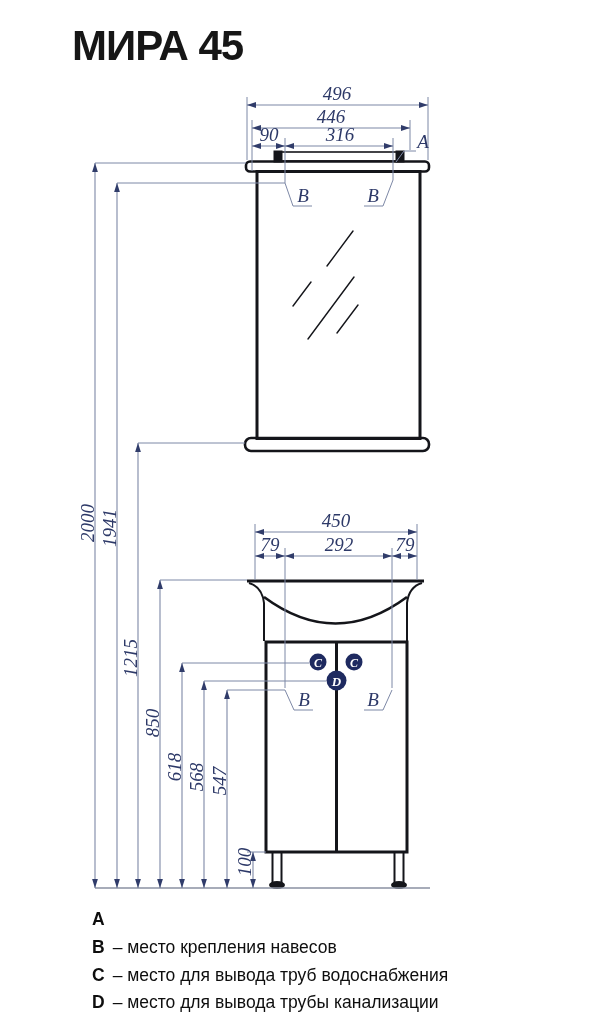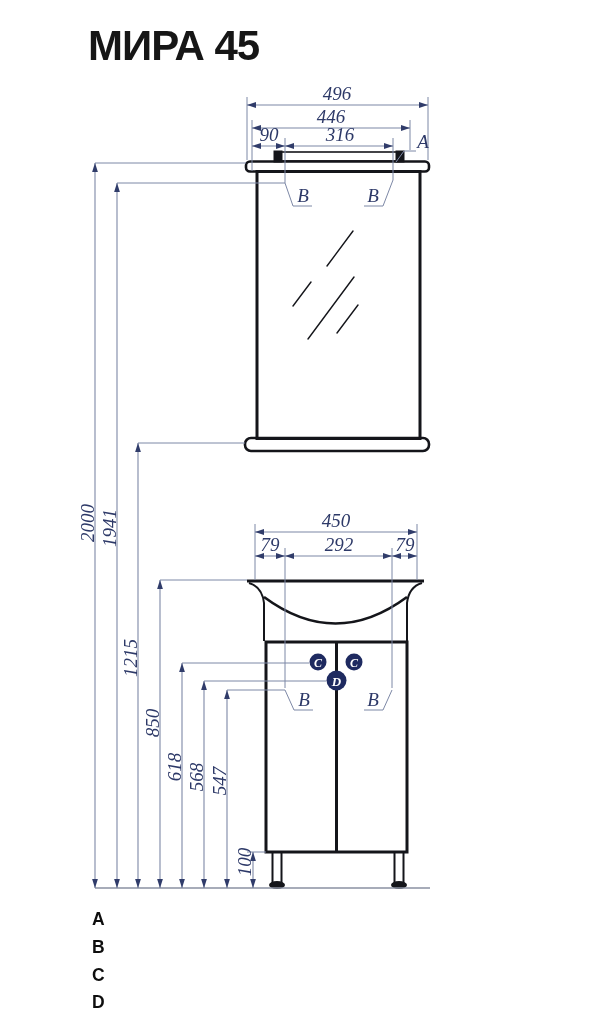--- a/index.html
+++ b/index.html
@@ -1,18 +1,18 @@
 <!DOCTYPE html>
 <html><head>
 <meta charset="utf-8">
 <style>
   html,body{margin:0;padding:0;background:#ffffff;}
   .page{position:relative;width:608px;height:1024px;background:#ffffff;overflow:hidden;
         font-family:"Liberation Sans",sans-serif;}
-  .title{position:absolute;left:88px;top:22px;margin:0;font-family:"Liberation Sans",sans-serif;
+  .title{position:absolute;left:72px;top:22px;margin:0;font-family:"Liberation Sans",sans-serif;
          font-size:42px;font-weight:600;letter-spacing:-1px;color:#161616;}
   svg.drawing{position:absolute;left:0;top:0;}
   
   .blk{stroke:#14151a;fill:none;}
   .dl{stroke:#7d88a6;stroke-width:1.1;fill:none;}
   .ext{stroke:#7d88a6;stroke-width:1;fill:none;}
   .dt{font-family:"Liberation Serif",serif;font-style:italic;font-size:19px;fill:#2d3968;}
   .lt{font-family:"Liberation Serif",serif;font-style:italic;font-size:19px;fill:#2d3968;}
   .mt{font-family:"Liberation Serif",serif;font-style:italic;font-weight:bold;font-size:12px;fill:#ffffff;}
   .mtd{font-size:13px;}
@@ -176,22 +176,25 @@
       <text x="336.5" y="685.5" text-anchor="middle" class="mt mtd">D</text>
     </g>
   </svg>
 
   <div class="legend">
     <div class="legend-row">
       <span class="lkey">A</span>
     </div>
     <div class="legend-row">
       <span class="lkey">B</span>
+      <span class="ltext">– место крепления навесов</span>
     </div>
     <div class="legend-row">
       <span class="lkey">C</span>
+      <span class="ltext">– место для вывода труб водоснабжения</span>
     </div>
     <div class="legend-row">
       <span class="lkey">D</span>
+      <span class="ltext">– место для вывода трубы канализации</span>
     </div>
   </div>
 
 </div>
 
 </body></html>

